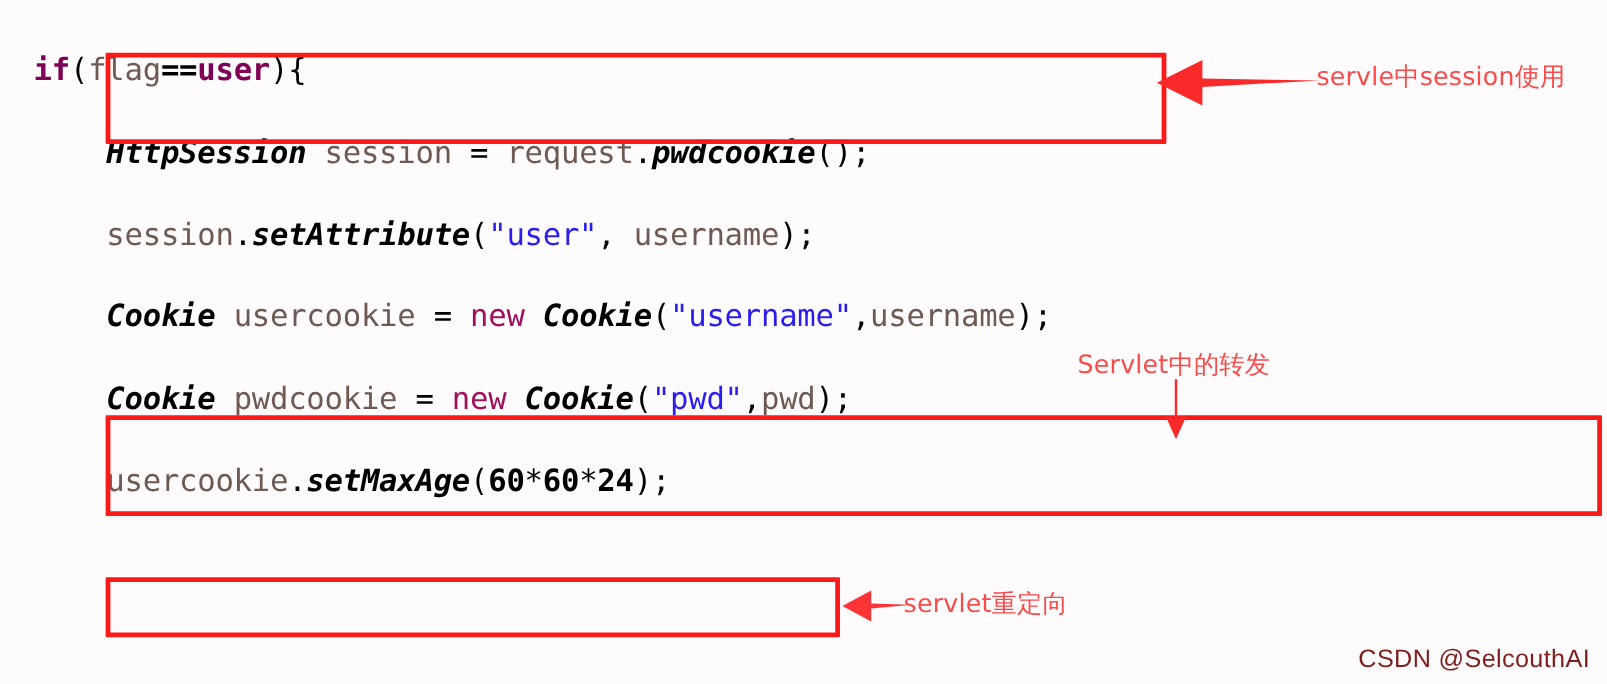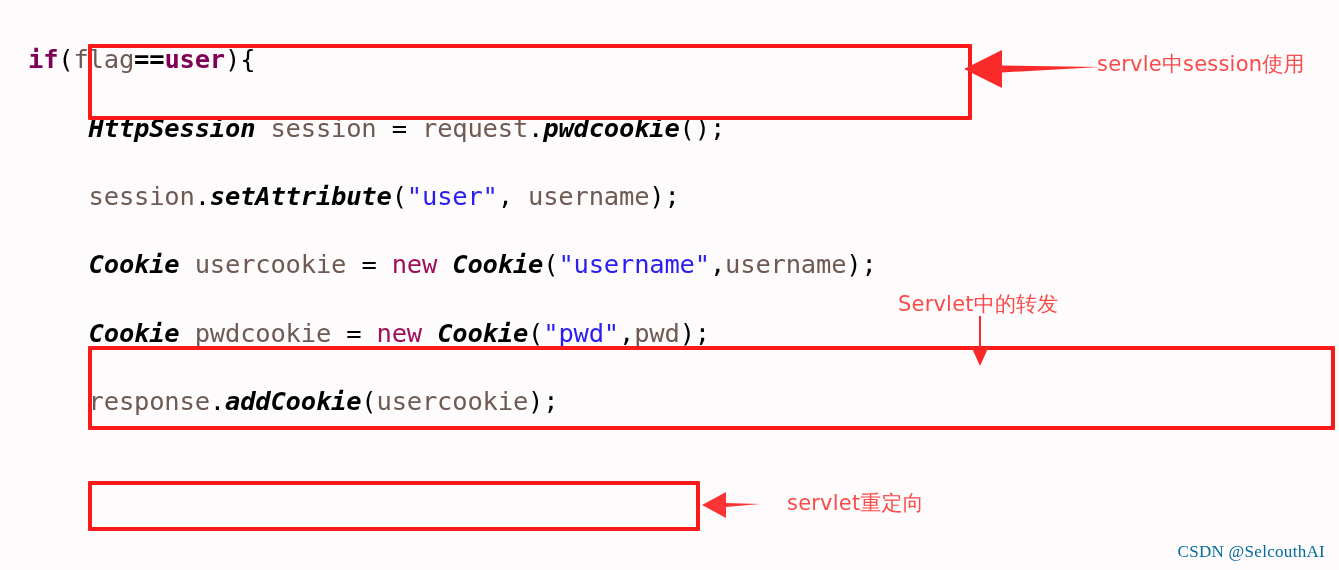--- a/index.html
+++ b/index.html
@@ -61,50 +61,50 @@
   .anno {
     position: absolute;
     color: #fb4a4a;
     font-family: "DejaVu Sans", sans-serif;
     font-size: 21px;
     white-space: nowrap;
     letter-spacing: 0.2px;
   }
   #anno-session  { left: 1097px; top: 50px; }
   #anno-forward  { left: 898px;  top: 290px; }
-  #anno-redirect { left: 787px;  top: 489px; }
+  #anno-redirect { left: 753px;  top: 489px; }
 
   .arrow-svg { position: absolute; overflow: visible; }
   #arrow-session  { left: 962px;  top: 46px;  width: 140px; height: 46px; }
   #arrow-forward  { left: 960px;  top: 316px; width: 40px;  height: 52px; }
   #arrow-redirect { left: 700px;  top: 488px; width: 62px;  height: 34px; }
 
   
   #watermark {
     position: absolute;
     right: 14px;
     bottom: 8px;
-    color: #0369a1;
-    font-family: Liberation Serif, serif;
-    font-size: 17px;
+    color: #7f1d1d;
+    font-family: Liberation Sans, sans-serif;
+    font-size: 21px;
     letter-spacing: 0.3px;
   }
 </style>
 </head>
 <body>
 
 <div id="stage">
 
   <div class="code-block">
 <span class="ln"><span class="kw">if</span><span class="pun">(</span><span class="var">flag</span><span class="op">==</span><span class="kw">user</span><span class="pun">){</span></span>
 <span class="ln">    <span class="typ">HttpSession</span> <span class="var">session</span> <span class="pun">=</span> <span class="var">request</span><span class="pun">.</span><span class="typ">pwdcookie</span><span class="pun">();</span></span>
 <span class="ln">    <span class="var">session</span><span class="pun">.</span><span class="typ">setAttribute</span><span class="pun">(</span><span class="str">"user"</span><span class="pun">,</span> <span class="var">username</span><span class="pun">);</span></span>
 <span class="ln">    <span class="typ">Cookie</span> <span class="var">usercookie</span> <span class="pun">=</span> <span class="kw2">new</span> <span class="typ">Cookie</span><span class="pun">(</span><span class="str">"username"</span><span class="pun">,</span><span class="var">username</span><span class="pun">);</span></span>
 <span class="ln">    <span class="typ">Cookie</span> <span class="var">pwdcookie</span> <span class="pun">=</span> <span class="kw2">new</span> <span class="typ">Cookie</span><span class="pun">(</span><span class="str">"pwd"</span><span class="pun">,</span><span class="var">pwd</span><span class="pun">);</span></span>
-<span class="ln">    <span class="var">response</span><span class="pun">.</span><span class="typ">addCookie</span><span class="pun">(</span><span class="var">usercookie</span><span class="pun">);</span></span>
+<span class="ln">    <span class="var">usercookie</span><span class="pun">.</span><span class="typ">setMaxAge</span><span class="pun">(</span><span class="num">60</span><span class="pun">*</span><span class="num">60</span><span class="pun">*</span><span class="num">24</span><span class="pun">);</span></span>
 
 
 
 
 
 
 
 
   </div>
 

